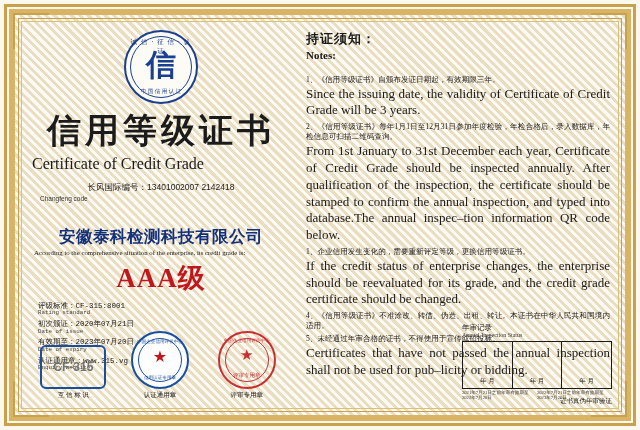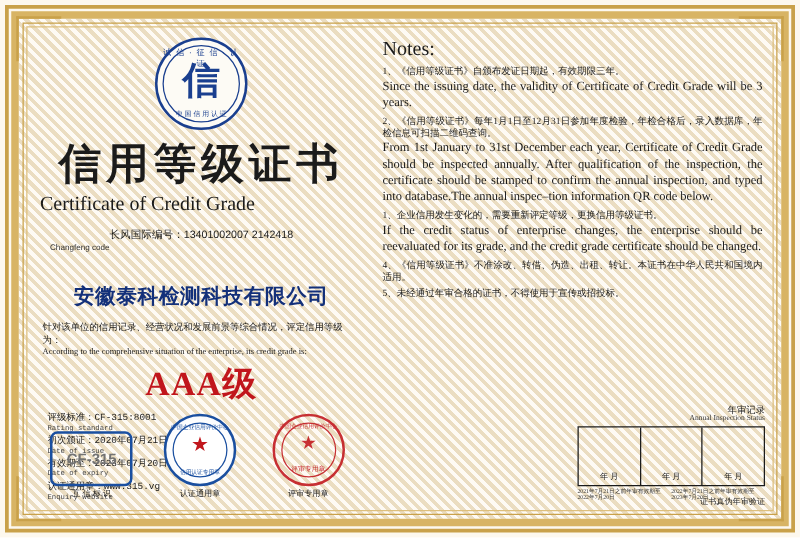--- a/index.html
+++ b/index.html
@@ -291,51 +291,52 @@
   }
 
   
   .notes-title-cn {
     font-size: 13px;
     font-weight: bold;
     color: #1b1b1b;
     letter-spacing: 1px;
   }
   .notes-title-en {
-    font-size: 16px;
+    font-size: 11px;
     color: #1b1b1b;
     margin-top: 1px;
-    margin-bottom: 3px;
+    margin-bottom: 14px;
+    font-weight: bold;
   }
   .note {
     margin-bottom: 3px;
   }
   .note .cn {
     font-size: 7.6px;
     color: #1b1b1b;
     line-height: 1.32;
     text-align: justify;
   }
   .note .en {
-    font-size: 10px;
+    font-size: 13px;
     color: #1b1b1b;
     line-height: 1.3;
     text-align: justify;
     margin-top: 0.5px;
   }
   .annual-box {
     position: absolute;
     right: 4px;
     bottom: 6px;
     width: 150px;
   }
   .annual-label {
     font-size: 7.5px;
     color: #1b1b1b;
-    text-align: right;
+    text-align: left;
     line-height: 1.2;
   }
   .annual-label .en {
     display: block;
     font-size: 6px;
     color: #333;
   }
   .annual-grid {
     display: flex;
     margin-top: 2px;
@@ -398,21 +399,20 @@
       <div class="title-cn">信用等级证书</div>
       <div class="title-en">Certificate of  Credit Grade</div>
 
       <div class="code-line">
         <span>长风国际编号：13401002007 2142418</span>
         <span class="en">Changfeng code</span>
       </div>
 
       <div class="company">安徽泰科检测科技有限公司</div>
 
-      <div class="desc-cn">针对该单位的信用记录、经营状况和发展前景等综合情况，评定信用等级为：</div>
       <div class="desc-en">According to the comprehensive situation of the enterprise, its credit grade is:</div>
 
       <div class="grade">AAA级</div>
 
       <div class="meta">
         <div class="meta-row">
           <span>评级标准：CF-315:8001</span>
           <span class="en">Rating standard</span>
         </div>
         <div class="meta-row">
@@ -449,39 +449,41 @@
             <div class="txt-top">中国企业信用评价中心</div>
             <div class="star">★</div>
             <div class="txt-bot">评审专用章</div>
           </div>
           <div class="seal-caption">评审专用章</div>
         </div>
       </div>
     </div>
 
     <div class="right-col">
+      <div class="notes-title-cn">持证须知：</div>
       <div class="notes-title-en">Notes:</div>
 
       <div class="note">
         <div class="cn">1、《信用等级证书》自颁布发证日期起，有效期限三年。</div>
         <div class="en">Since the issuing date, the validity of Certificate of Credit Grade will be 3 years.</div>
       </div>
       <div class="note">
         <div class="cn">2、《信用等级证书》每年1月1日至12月31日参加年度检验，年检合格后，录入数据库，年检信息可扫描二维码查询。</div>
         <div class="en">From 1st January to 31st December each year, Certificate of  Credit Grade should be inspected annually. After qualification of the inspection, the certificate should be stamped to confirm the annual inspection, and typed into database.The annual inspec–tion information QR code below.</div>
       </div>
       <div class="note">
         <div class="cn">1、企业信用发生变化的，需要重新评定等级，更换信用等级证书。</div>
         <div class="en">If the credit status of enterprise changes, the enterprise should be reevaluated for its grade, and the credit grade certificate should be changed.</div>
       </div>
       <div class="note">
         <div class="cn">4、《信用等级证书》不准涂改、转借、伪造、出租、转让。本证书在中华人民共和国境内适用。</div>
       </div>
       <div class="note">
         <div class="cn">5、未经通过年审合格的证书，不得使用于宣传或招投标。</div>
+        <div class="en">Certificates that have not passed the annual inspection shall not be used for pub–licity or bidding.</div>
       </div>
 
       <div class="annual-box">
         <div class="annual-label">
           <span>年审记录</span>
           <span class="en">Annual Inspection Status</span>
         </div>
         <div class="annual-grid">
           <div class="annual-cell">
             <div class="ym">年  月</div>

